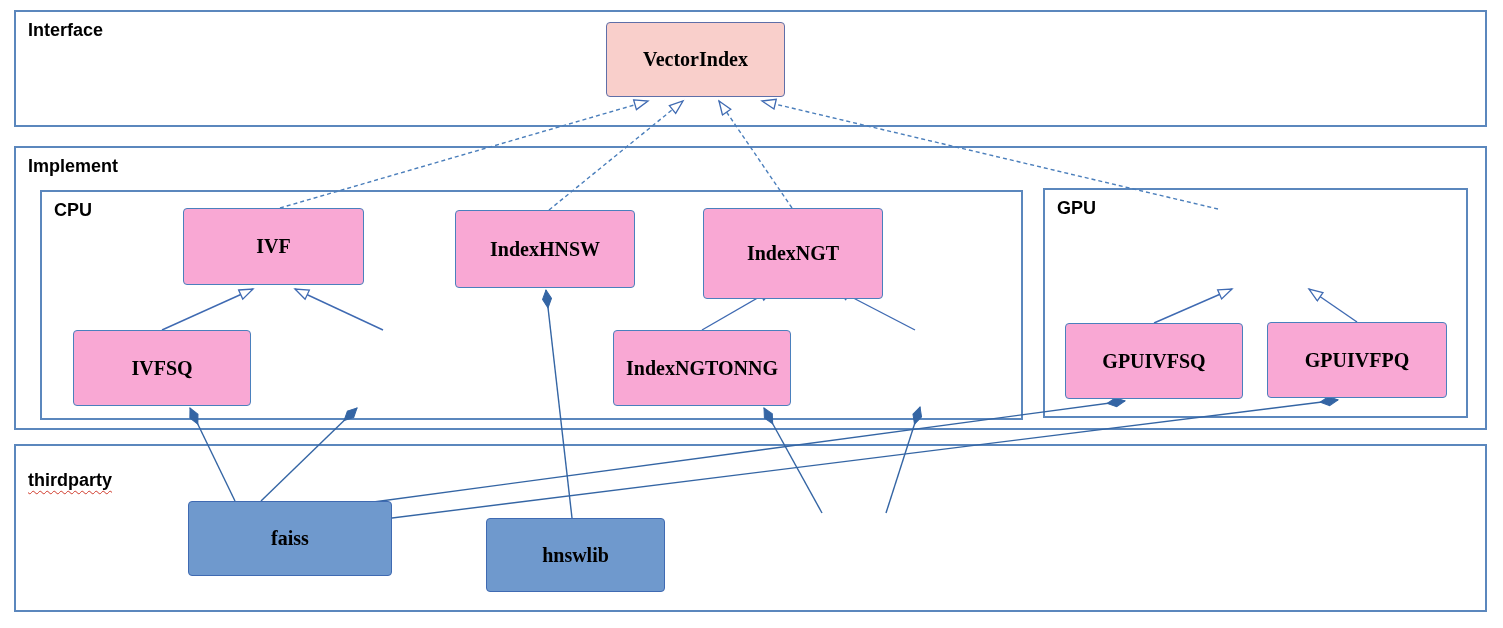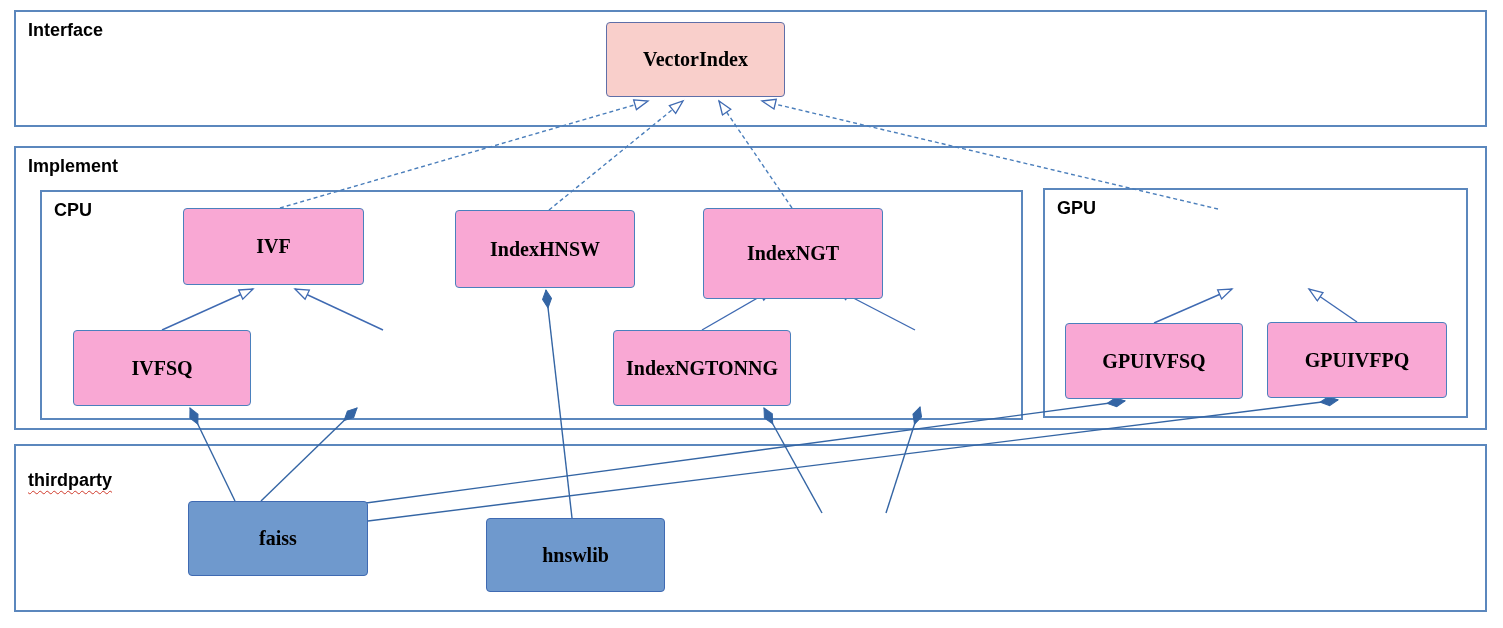--- a/index.html
+++ b/index.html
@@ -136,21 +136,21 @@
 
 
   <div class="node green" style="left:1065px;top:323px;width:178px;height:76px">
     <span>GPUIVFSQ</span>
   </div>
 
   <div class="node green" style="left:1267px;top:322px;width:180px;height:76px">
     <span>GPUIVFPQ</span>
   </div>
 
-  <div class="node blue" style="left:188px;top:501px;width:180px;height:75px">
+  <div class="node blue" style="left:188px;top:501px;width:204px;height:75px">
     <span>faiss</span>
   </div>
 
   <div class="node blue" style="left:486px;top:518px;width:179px;height:74px">
     <span>hnswlib</span>
   </div>
 
 
 </div>
 

